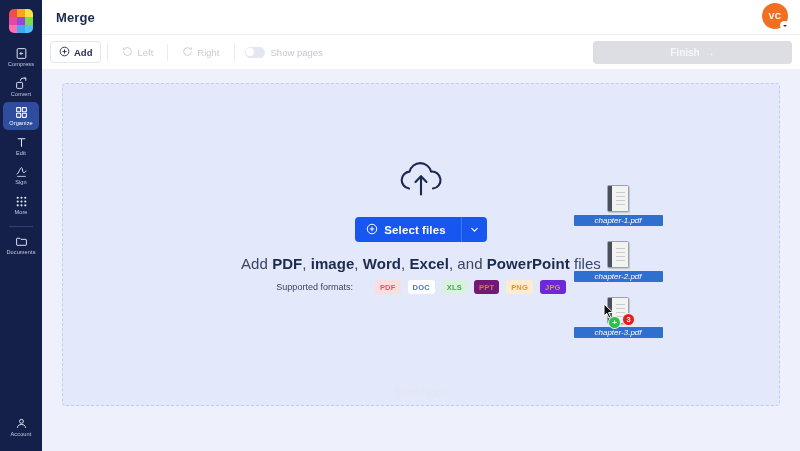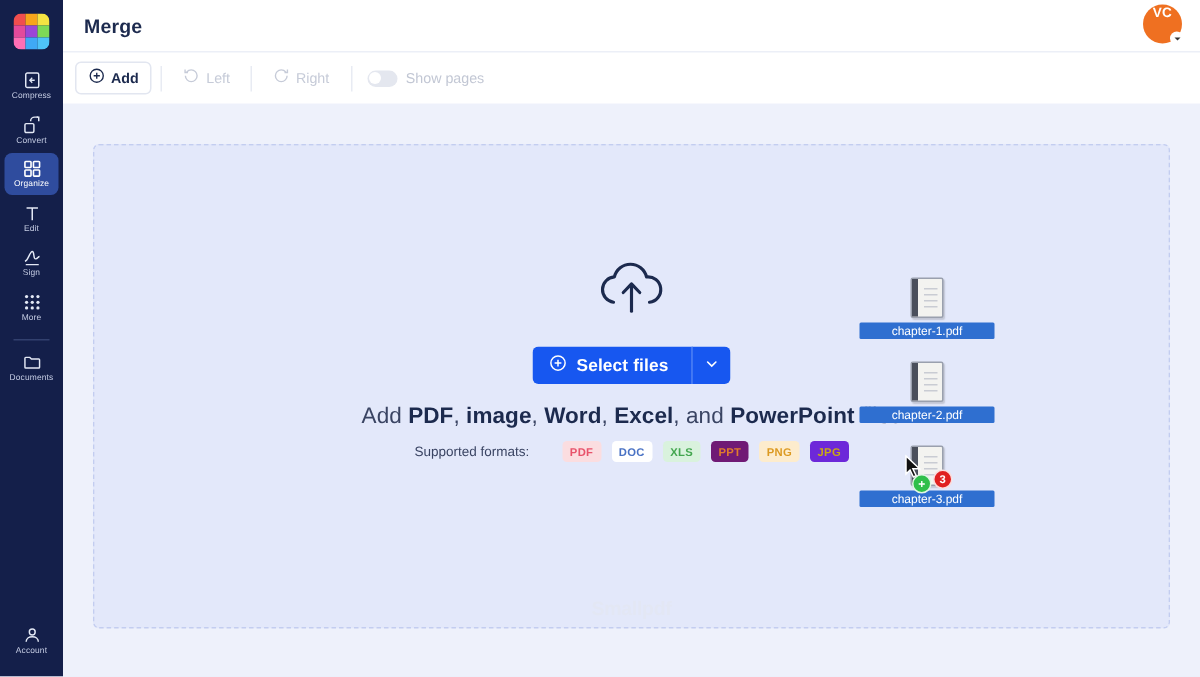--- a/index.html
+++ b/index.html
@@ -46,21 +46,21 @@
 
   .header {
     height: 34px; background: #ffffff; display: flex; align-items: center;
     padding: 0 14px; position: relative; flex: 0 0 34px;
   }
   .header-title { font-size: 13px; font-weight: bold; color: #1c2a4e; letter-spacing: .1px; text-align: center; }
   .avatar {
     position: absolute; right: 12px; top: 3px;
     width: 26px; height: 26px; border-radius: 50%;
     background: #ef7021; color: #fff; font-size: 9px; font-weight: bold;
-    display: flex; justify-content: center;
+    display: flex; align-items: center; justify-content: center;
     letter-spacing: .3px; cursor: pointer;
   }
   .avatar-caret {
     position: absolute; right: -1px; bottom: -1px;
     width: 9px; height: 9px; border-radius: 50%;
     background: #fff; display: flex; align-items: center; justify-content: center;
   }
   .avatar-caret::after {
     content: ""; width: 0; height: 0;
     border-left: 2.4px solid transparent; border-right: 2.4px solid transparent;
@@ -91,21 +91,21 @@
   }
   .toggle-label { font-size: 9.5px; color: #c2c7d4; }
   .finish-btn {
     position: absolute; right: 8px; top: 6px;
     width: 199px; height: 23px; border-radius: 4px; background: #dcdee3;
     display: flex; align-items: center; justify-content: center; gap: 5px;
     color: #f5f6f8; font-size: 10px; font-weight: bold; cursor: default;
   }
 
   
-  .canvas { flex: 1; position: relative; padding: 27px 20px 0; }
+  .canvas { flex: 1; position: relative; padding: 14px 20px 0; }
   .dropzone {
     height: 323px; border: 1.5px dashed #c3cdf0; border-radius: 4px;
     background: #e3e8fa; position: relative;
   }
   .upload-block {
     position: absolute; left: 0; right: 0; top: 76px;
     display: flex; flex-direction: column; align-items: center;
   }
   .cloud { margin-bottom: 13px; }
   .select-row { display: flex; align-items: stretch; border-radius: 4px; overflow: hidden; }
@@ -140,21 +140,21 @@
   }
   .ghost-icon::before {
     content: ""; position: absolute; left: 0; top: 0; bottom: 0; width: 4px;
     background: #4a4f5c;
   }
   .ghost-icon i {
     position: absolute; left: 8px; right: 3px; height: 1px; background: #c9ccd3;
   }
   .ghost-name {
     margin-top: 3px; font-size: 8px; color: #ffffff; background: #2f6fd0;
-    padding: 1px 21px; border-radius: 1px; white-space: nowrap;
+    padding: 1px 21px; border-radius: 1px; white-space: nowrap; font-style: italic;
   }
   .drag-cursor { position: absolute; left: 25px; top: 6px; }
   .badge-plus, .badge-count {
     position: absolute; width: 13px; height: 13px; border-radius: 50%;
     display: flex; align-items: center; justify-content: center;
     color: #fff; font-size: 8px; font-weight: bold;
     border: 1px solid rgba(255,255,255,.85);
   }
   .badge-plus { background: #2fbf4a; left: 30px; top: 19px; }
   .badge-count { background: #e02020; left: 44px; top: 16px; font-size: 7.5px; }
@@ -327,20 +327,24 @@
         <span>Right</span>
       </div>
 
       <div class="tb-div"></div>
 
       <div class="toggle-wrap">
         <span class="toggle"></span>
         <span class="toggle-label">Show pages</span>
       </div>
 
+      <div class="finish-btn">
+        <span>Finish</span>
+        <span>→</span>
+      </div>
 
     </div>
 
     <div class="canvas">
       <div class="dropzone">
 
         <div class="upload-block">
 
           <span class="cloud">
             <svg width="52" height="40" viewBox="0 0 52 40" fill="none" stroke="#1c2a4e" stroke-width="2.1" stroke-linecap="round" stroke-linejoin="round">

